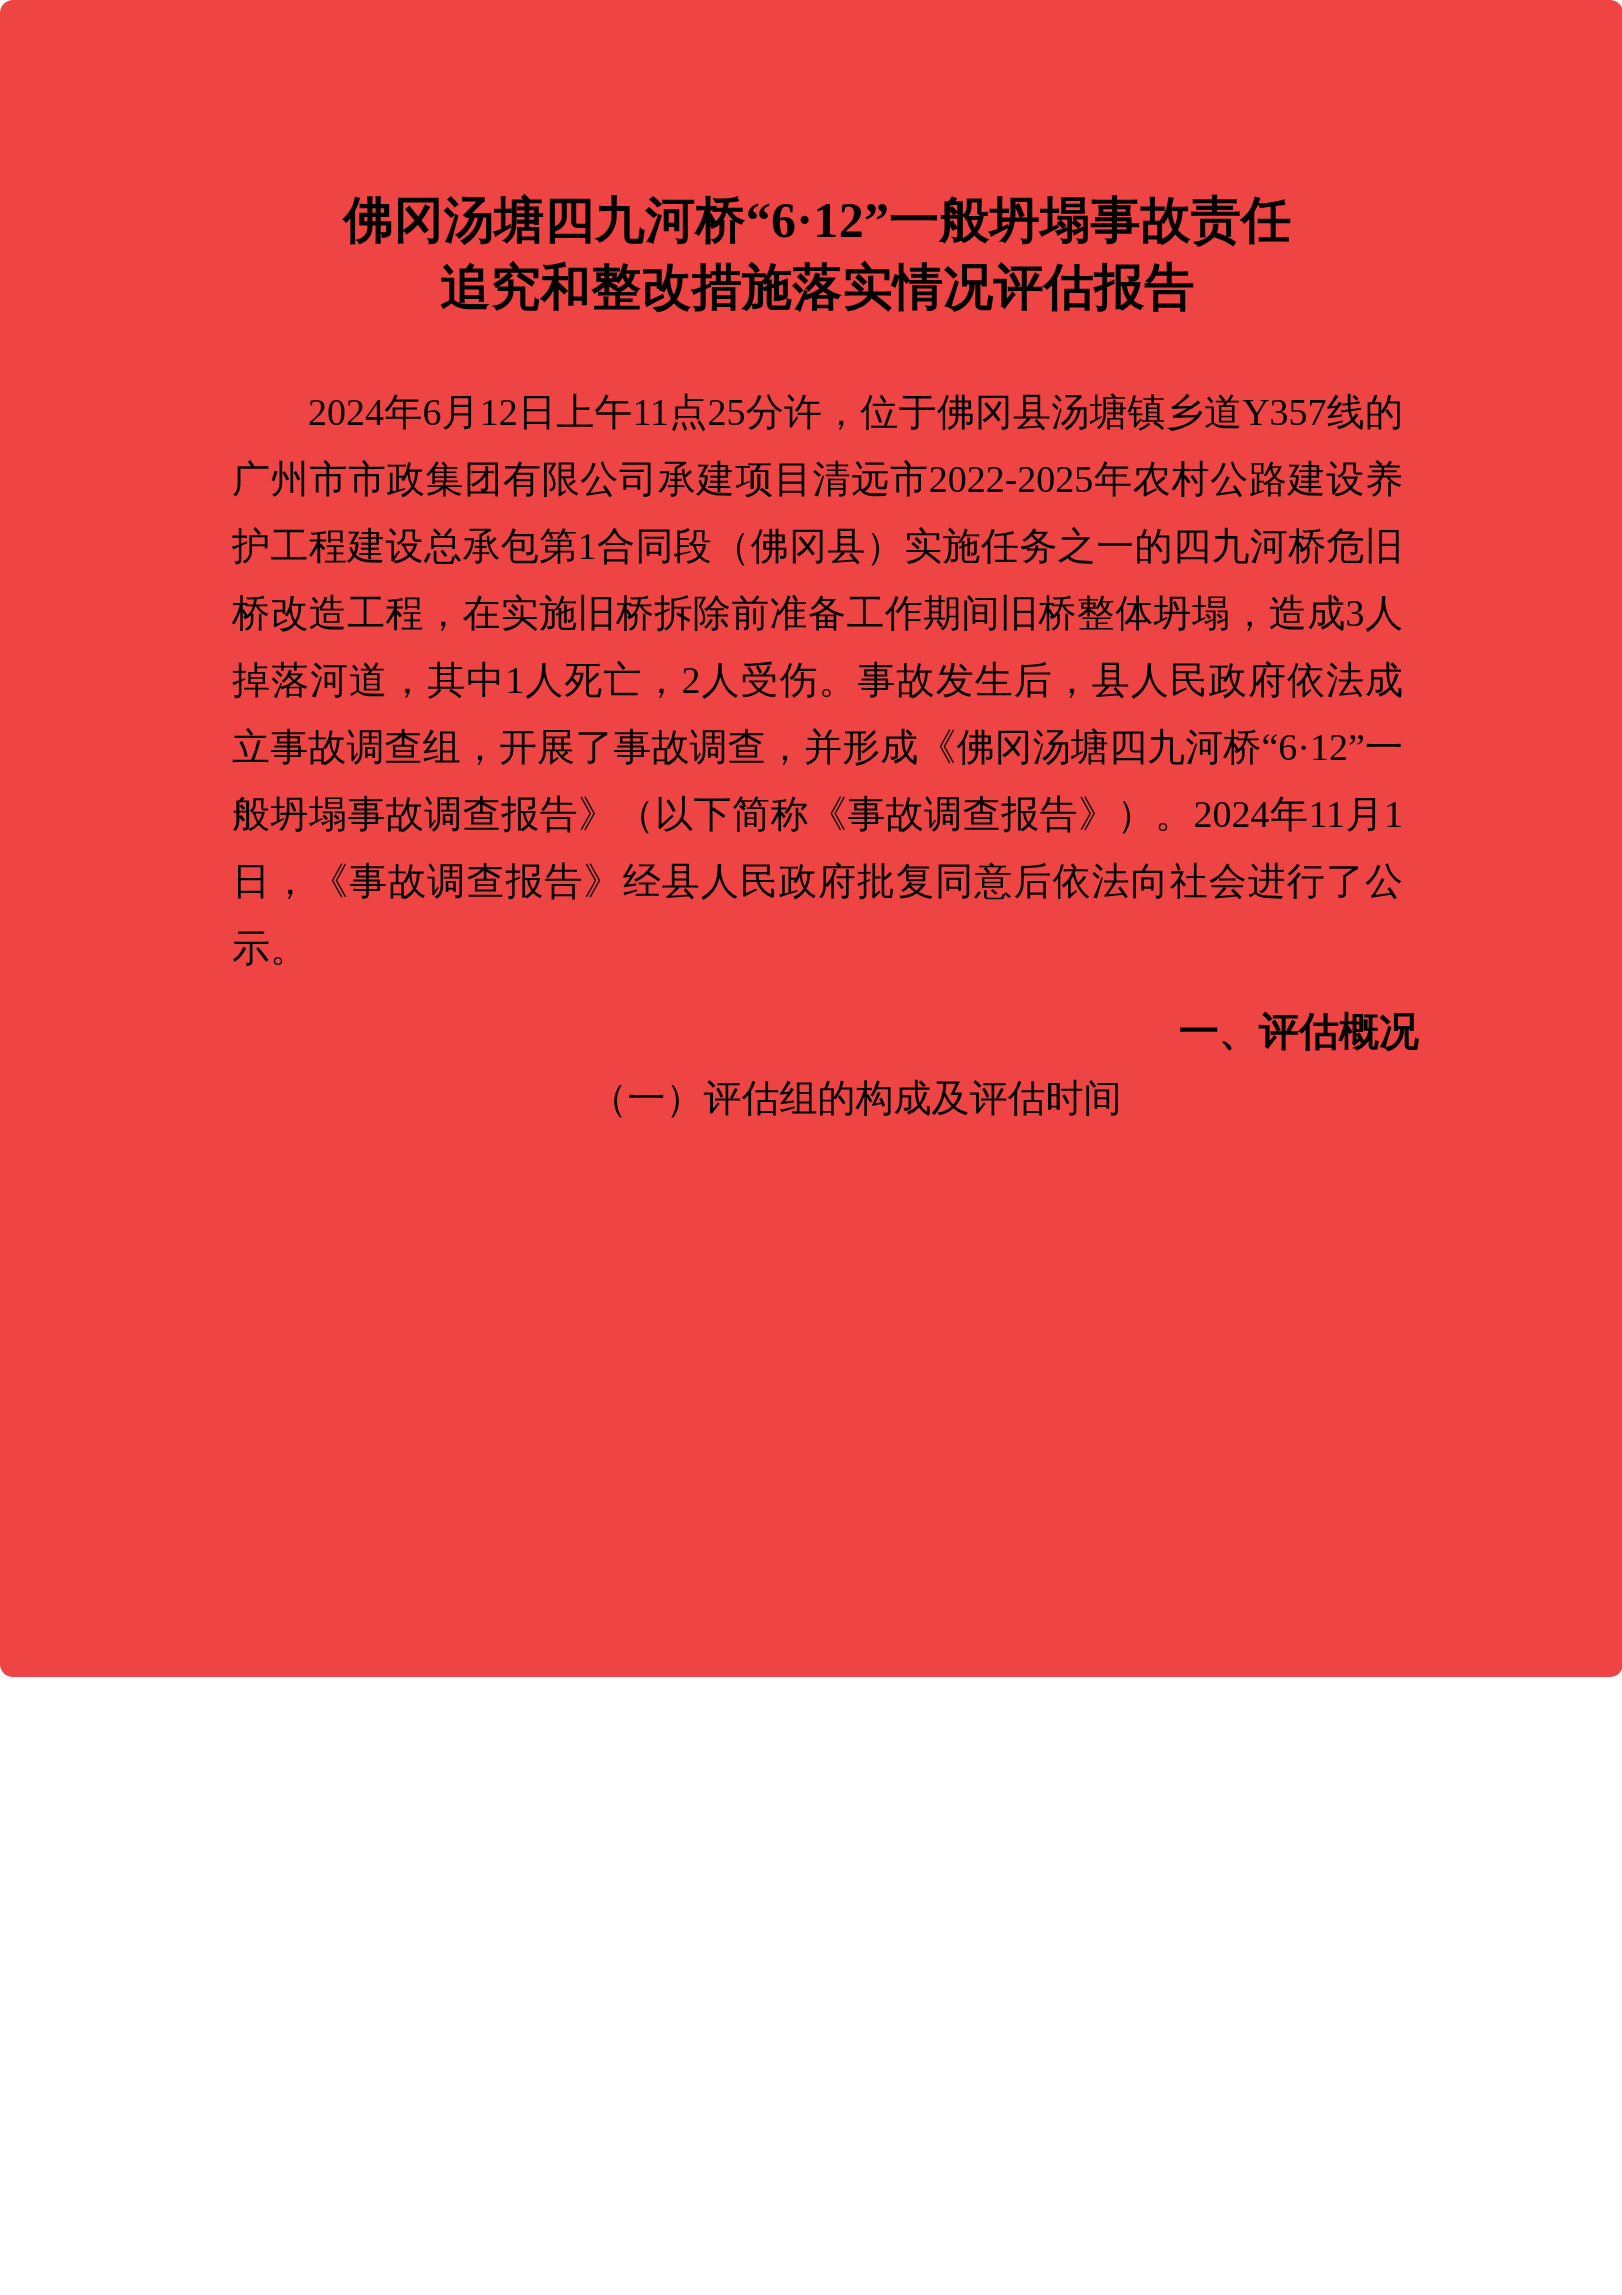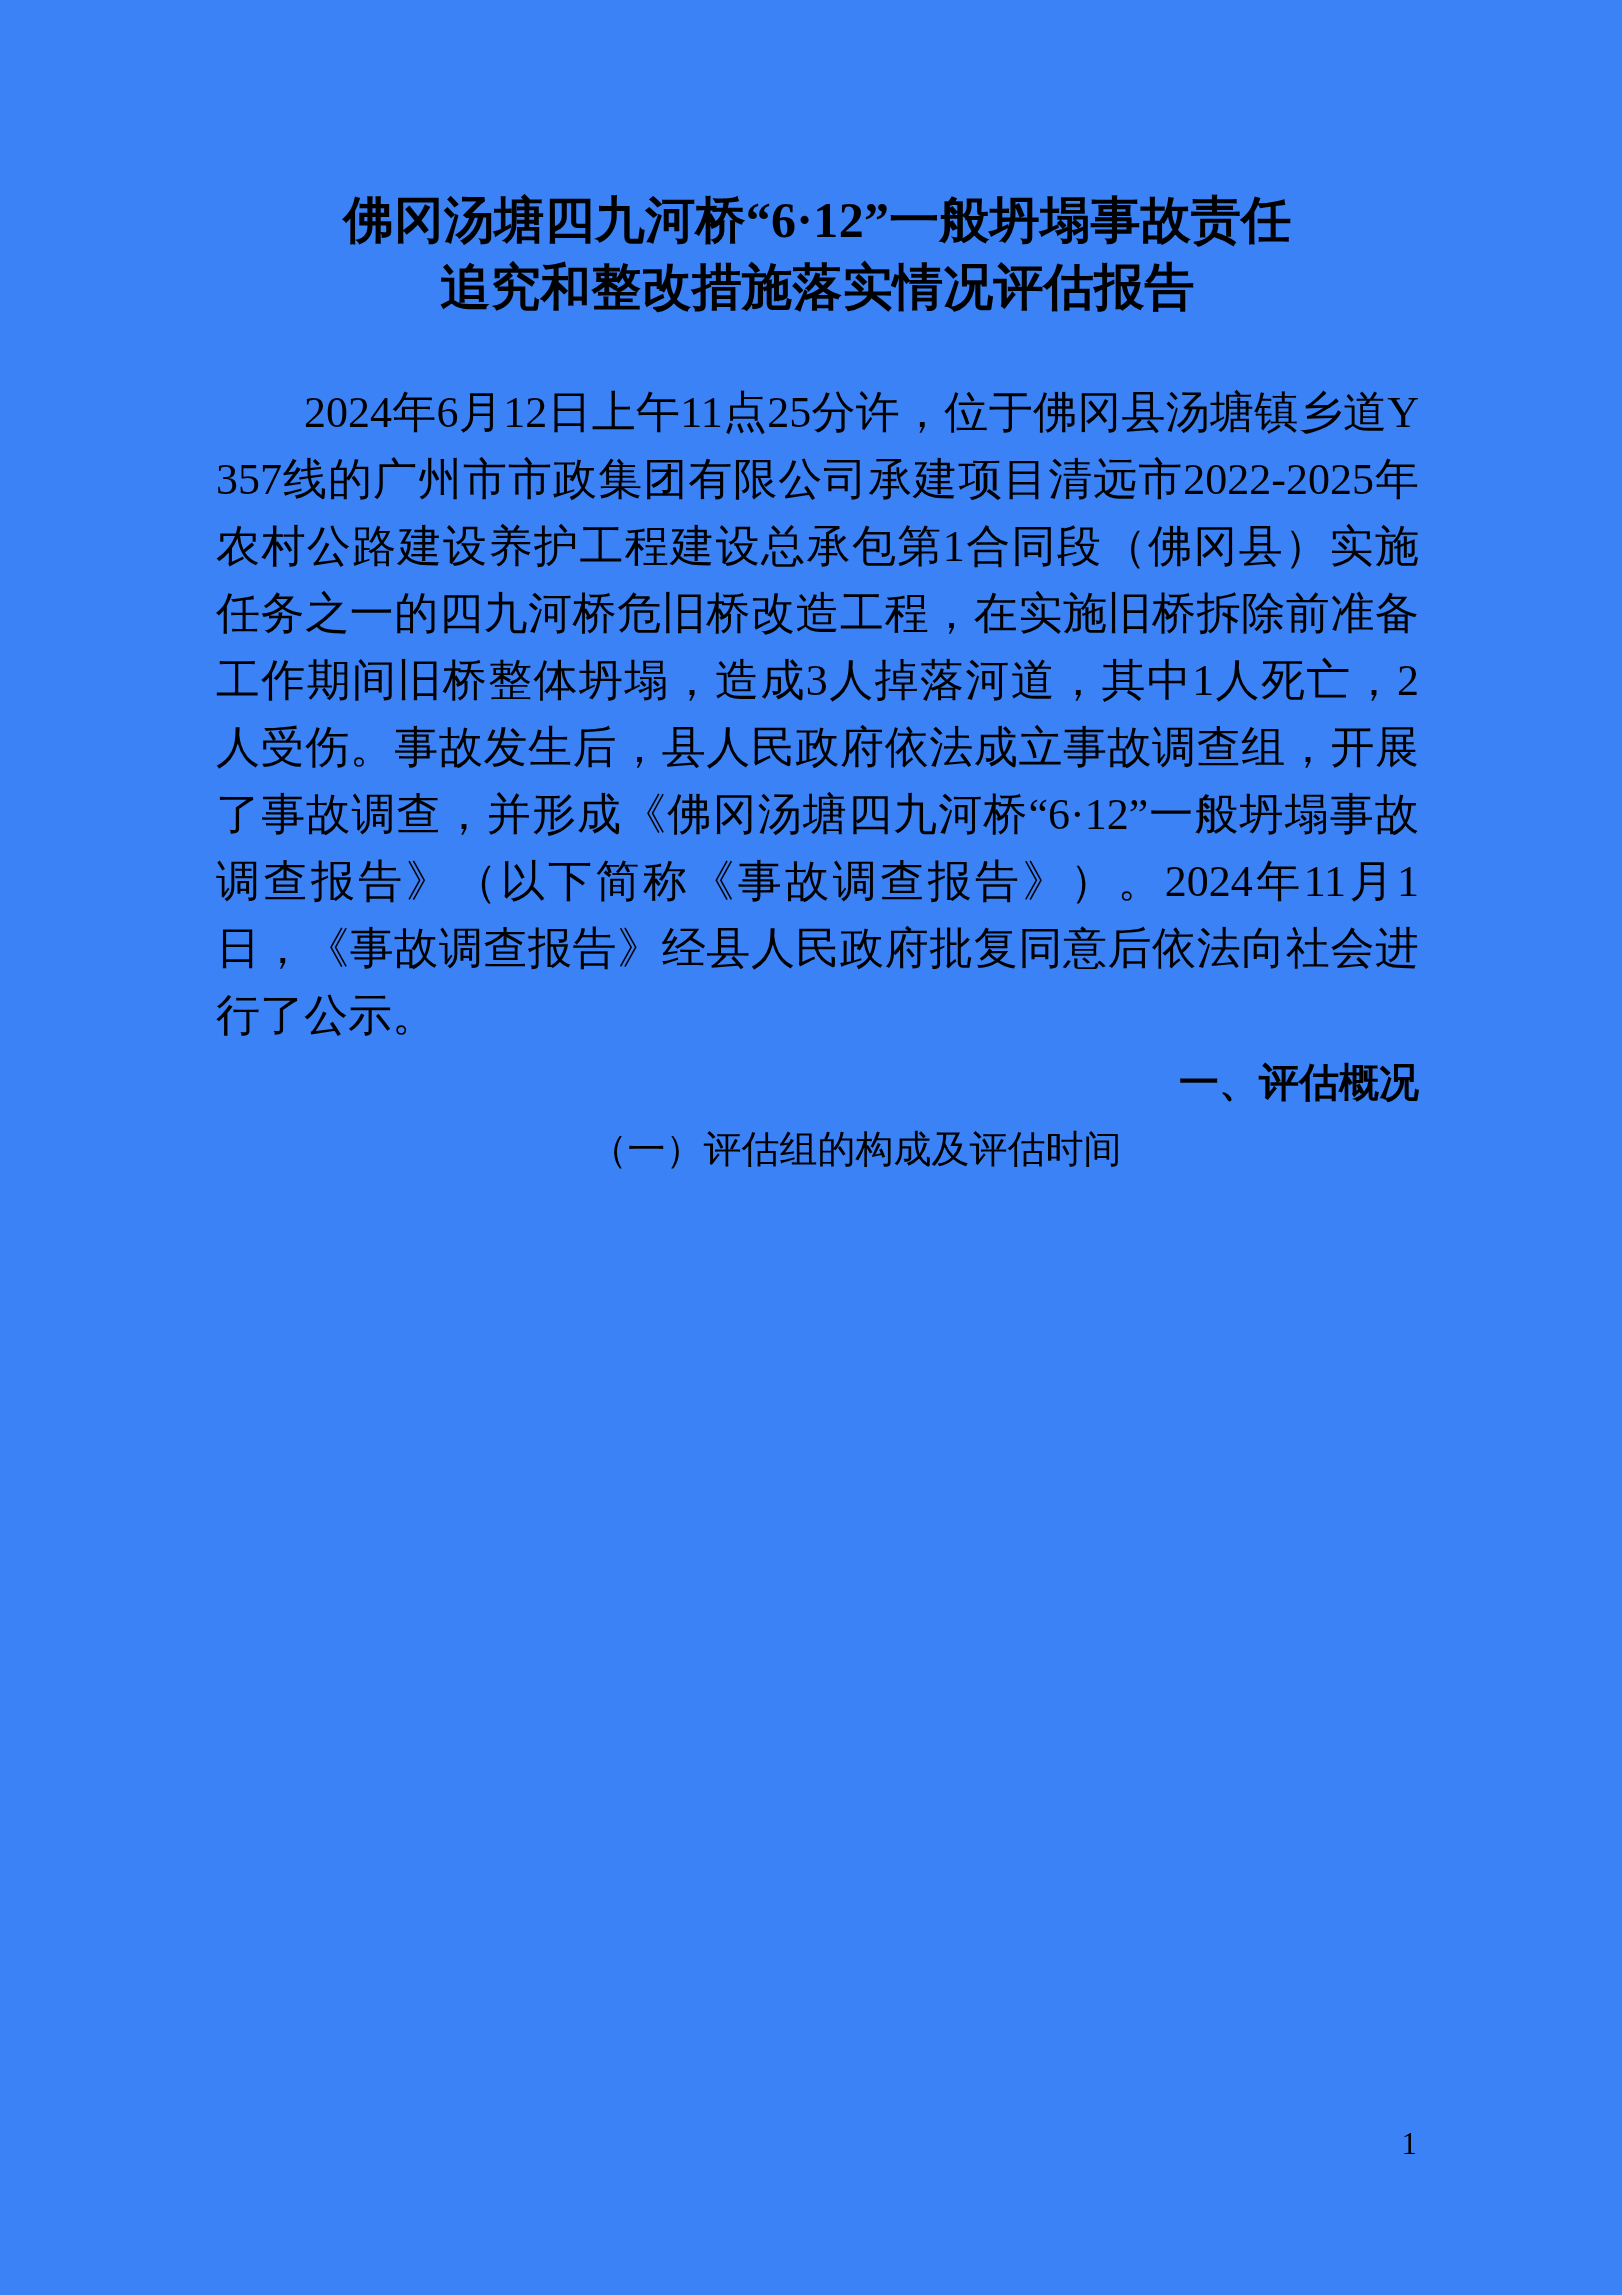--- a/index.html
+++ b/index.html
@@ -7,24 +7,25 @@
     padding: 0;
     background: #ffffff;
   }
   body {
     font-family: "Liberation Serif", "DejaVu Serif", serif;
   }
 
   .page {
     position: relative;
     width: 1623px;
-    height: 2295px;
-    background: #3b82f6;
+    height: 1677px;
+    background: #ef4444;
     overflow: hidden;
     box-sizing: border-box;
+    border-radius: 13px;
   }
 
   
   .content {
     position: absolute;
     left: 216px;
     top: 0;
     width: 1203px;
   }
 
@@ -41,23 +42,23 @@
     letter-spacing: 0.3px;
     white-space: pre-line;
   }
 
   
   .body-block {
     margin-top: 58px;
   }
 
   p.para {
-    margin: 0;
+    margin: 16px;
     font-family: "Liberation Serif", "DejaVu Serif", serif;
-    font-size: 44px;
+    font-size: 38px;
     line-height: 67px;
     color: #000000;
     text-align: justify;
     text-justify: inter-character;
     text-indent: 2em;
     word-break: break-all;
   }
 
   p.heading-1 {
     margin: 0;

